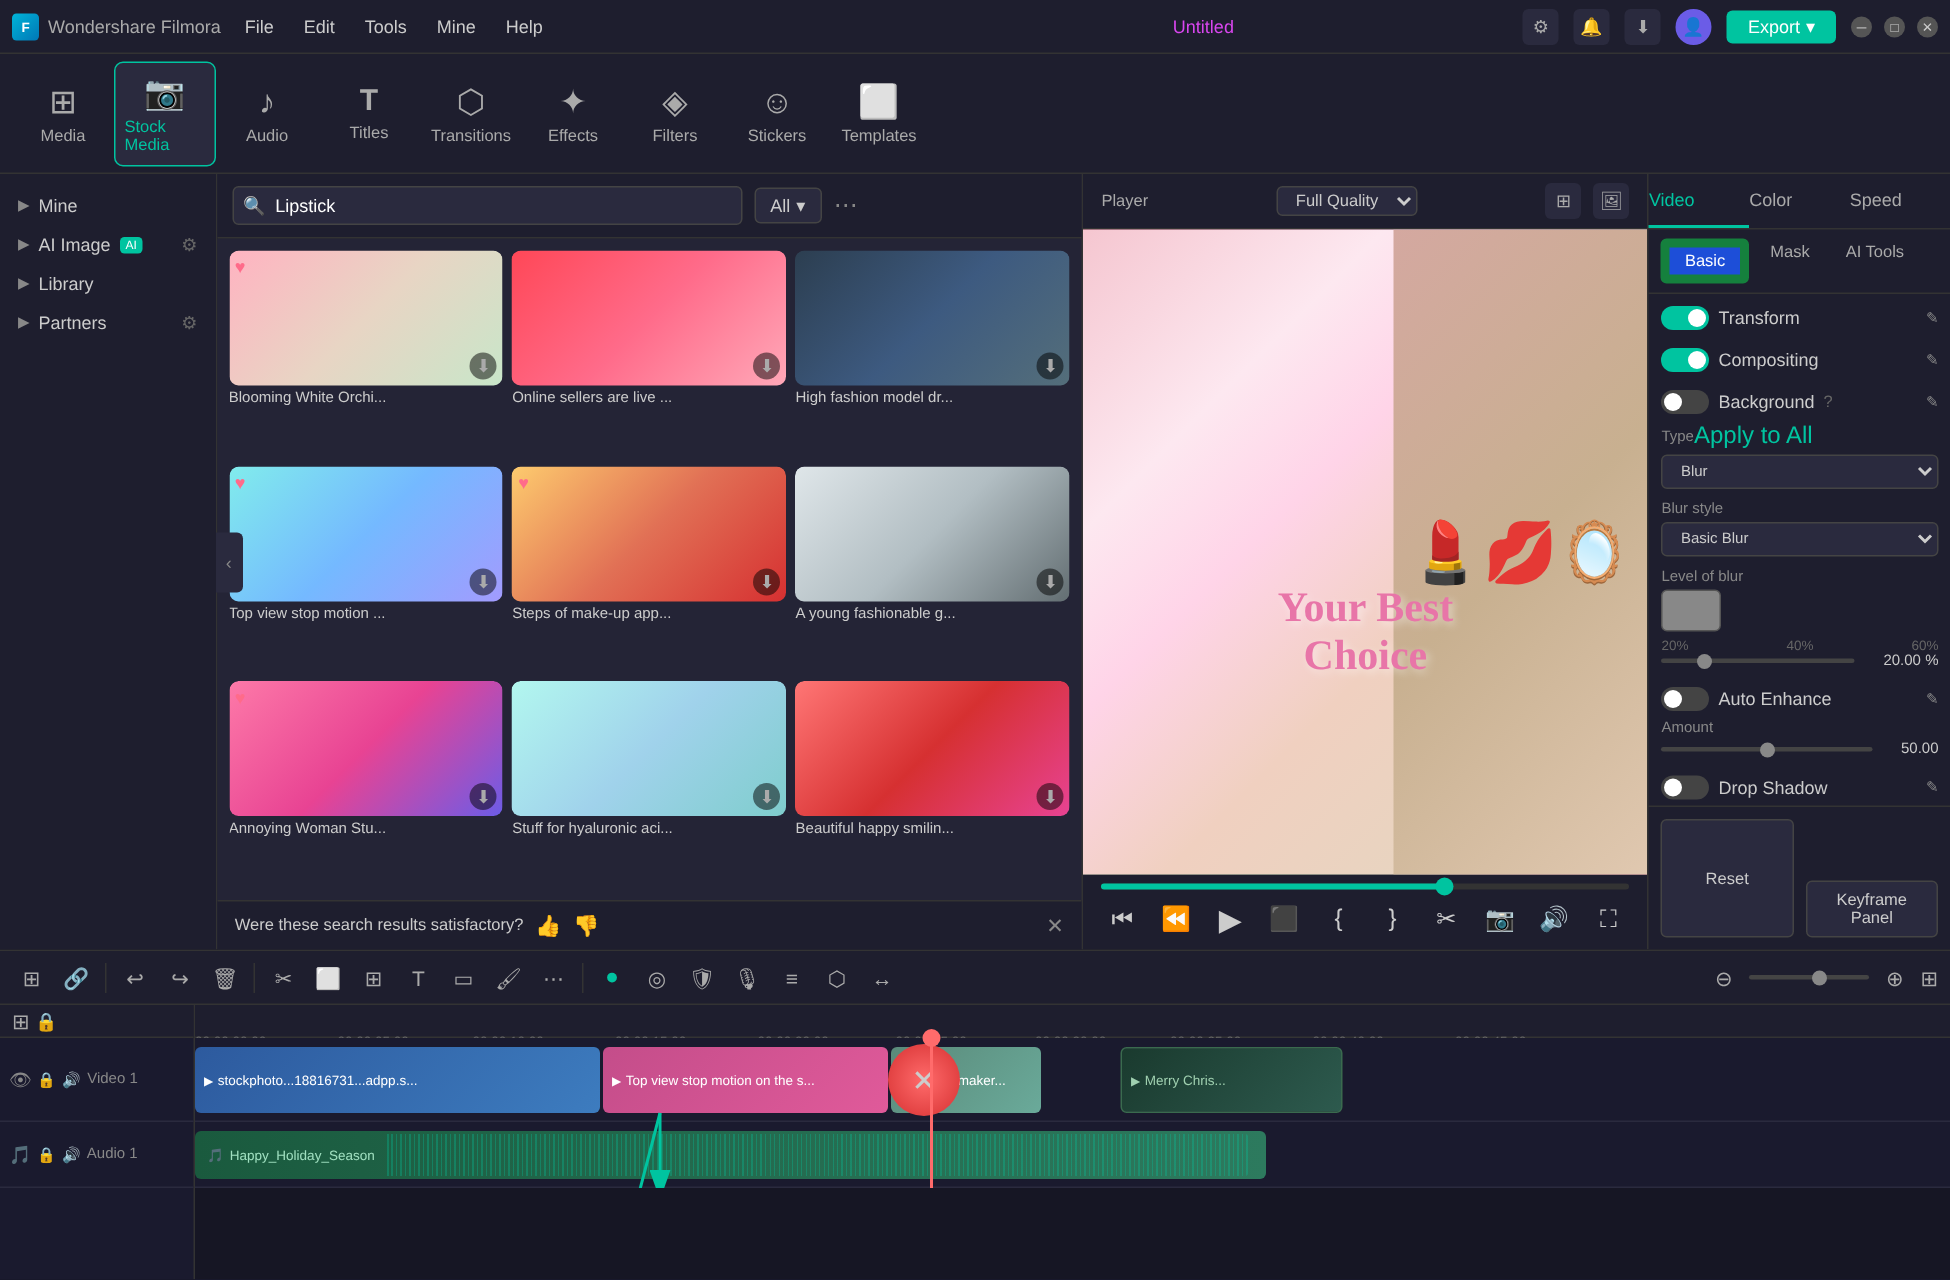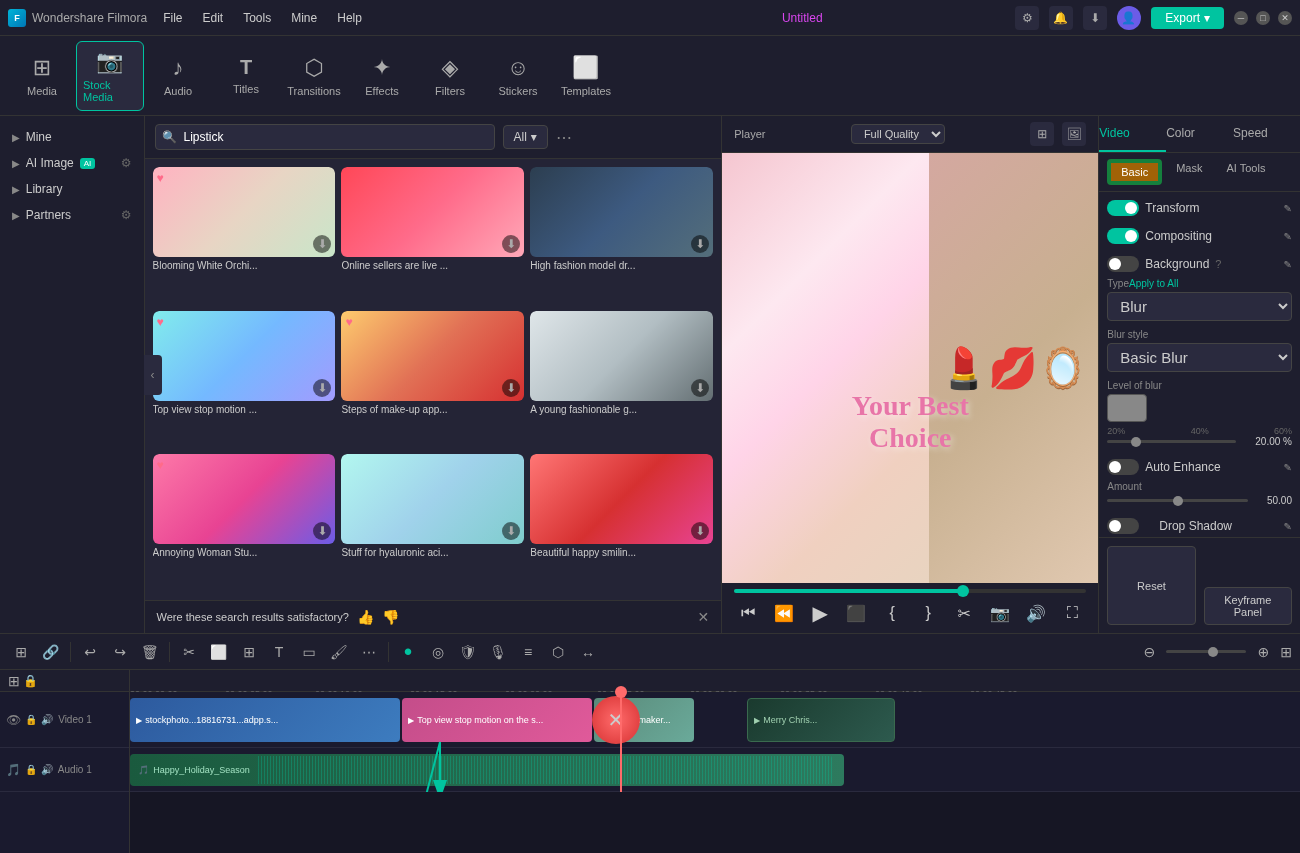--- a/index.html
+++ b/index.html
@@ -92,39 +92,39 @@
     .control-buttons { display: flex; align-items: center; gap: 8px; justify-content: center; }
     .ctrl-btn { background: none; border: none; color: #ccc; cursor: pointer; font-size: 16px; width: 28px; height: 28px; display: flex; align-items: center; justify-content: center; }
 
     
     #right-panel { width: 220px; background: #1e1e2e; border-left: 1px solid #333; display: flex; flex-direction: column; }
     #panel-tabs { display: flex; border-bottom: 1px solid #333; }
     .panel-tab { flex: 1; padding: 10px 0; text-align: left; font-size: 12px; cursor: pointer; color: #aaa; }
     .panel-tab.active { color: #00c4a0; border-bottom: 2px solid #00c4a0; }
     #panel-subtabs { display: flex; gap: 4px; padding: 6px 8px; border-bottom: 1px solid #333; }
     .subtab { padding: 3px 10px; font-size: 11px; border-radius: 4px; cursor: pointer; color: #aaa; }
-    .subtab.active { background: #a16207; color: white; border: 4px solid #15803d; }
+    .subtab.active { background: #1d4ed8; color: white; border: 6px solid #15803d; }
     #panel-content { flex: 1; overflow-y: auto; padding: 8px; }
     #panel-content::-webkit-scrollbar { width: 4px; }
     #panel-content::-webkit-scrollbar-track { background: #1e1e2e; }
     #panel-content::-webkit-scrollbar-thumb { background: #444; border-radius: 2px; }
 
     .panel-section { margin-bottom: 12px; }
     .panel-section-header { display: flex; align-items: center; justify-content: space-between; margin-bottom: 6px; }
     .panel-section-title { font-size: 12px; color: #ccc; display: flex; align-items: center; gap: 6px; }
     .toggle-switch { width: 32px; height: 16px; background: #00c4a0; border-radius: 8px; position: relative; cursor: pointer; }
     .toggle-switch.off { background: #444; }
     .toggle-knob { width: 12px; height: 12px; background: white; border-radius: 50%; position: absolute; top: 2px; right: 2px; transition: right 0.2s; }
     .toggle-switch.off .toggle-knob { right: auto; left: 2px; }
     .section-edit { color: #888; font-size: 10px; cursor: pointer; }
 
     .form-row { margin-bottom: 8px; }
     .form-label { font-size: 10px; color: #888; margin-bottom: 3px; display: flex; justify-content: flex-start; align-items: center; }
-    .form-label .apply-all { color: #00c4a0; font-size: 10px; cursor: pointer; }
-    .form-select { width: 100%; background: #2a2a3e; border: 1px solid #444; border-radius: 4px; color: #ccc; padding: 4px 8px; font-size: 15px; cursor: pointer; }
+    .form-label .apply-all { color: #00c4a0; font-size: 16px; cursor: pointer; }
+    .form-select { width: 100%; background: #2a2a3e; border: 1px solid #444; border-radius: 4px; color: #ccc; padding: 4px 8px; font-size: 10px; cursor: pointer; }
 
     .slider-row { display: flex; align-items: center; gap: 6px; }
     .slider-labels { display: flex; justify-content: space-between; font-size: 9px; color: #666; margin-top: 2px; }
     .slider { flex: 1; appearance: none; height: 3px; background: #444; border-radius: 2px; outline: none; cursor: pointer; }
     .slider::-webkit-slider-thumb { appearance: none; width: 10px; height: 10px; border-radius: 50%; background: #888; cursor: pointer; }
     .slider-value { font-size: 10px; color: #ccc; white-space: nowrap; margin-left: 13px; }
     
     .color-box { width: 40px; height: 28px; background: #888; border-radius: 4px; border: 1px solid #555; cursor: pointer; }
 
     #panel-footer { display: flex; gap: 8px; padding: 8px; border-top: 1px solid #333; }
@@ -500,21 +500,21 @@
           </div>
           <div class="slider-row">
             <input type="range" class="slider" min="0" max="100" value="50" style="flex: 1 1 0%;">
             <span class="slider-value">50.00</span>
           </div>
         </div>
       </div>
 
       <div class="panel-section">
         <div class="panel-section-header">
-          <div style="display:flex;align-items:center;gap:20px;">
+          <div style="display:flex;align-items:center;gap:6px;">
             <div class="toggle-switch off">
                 <div class="toggle-knob"></div>
               </div>
             <span class="panel-section-title">Drop Shadow</span>
           </div>
           <span class="section-edit">✎</span>
         </div>
         <div class="form-row">
           <div class="form-label">
             <span>Type</span>

